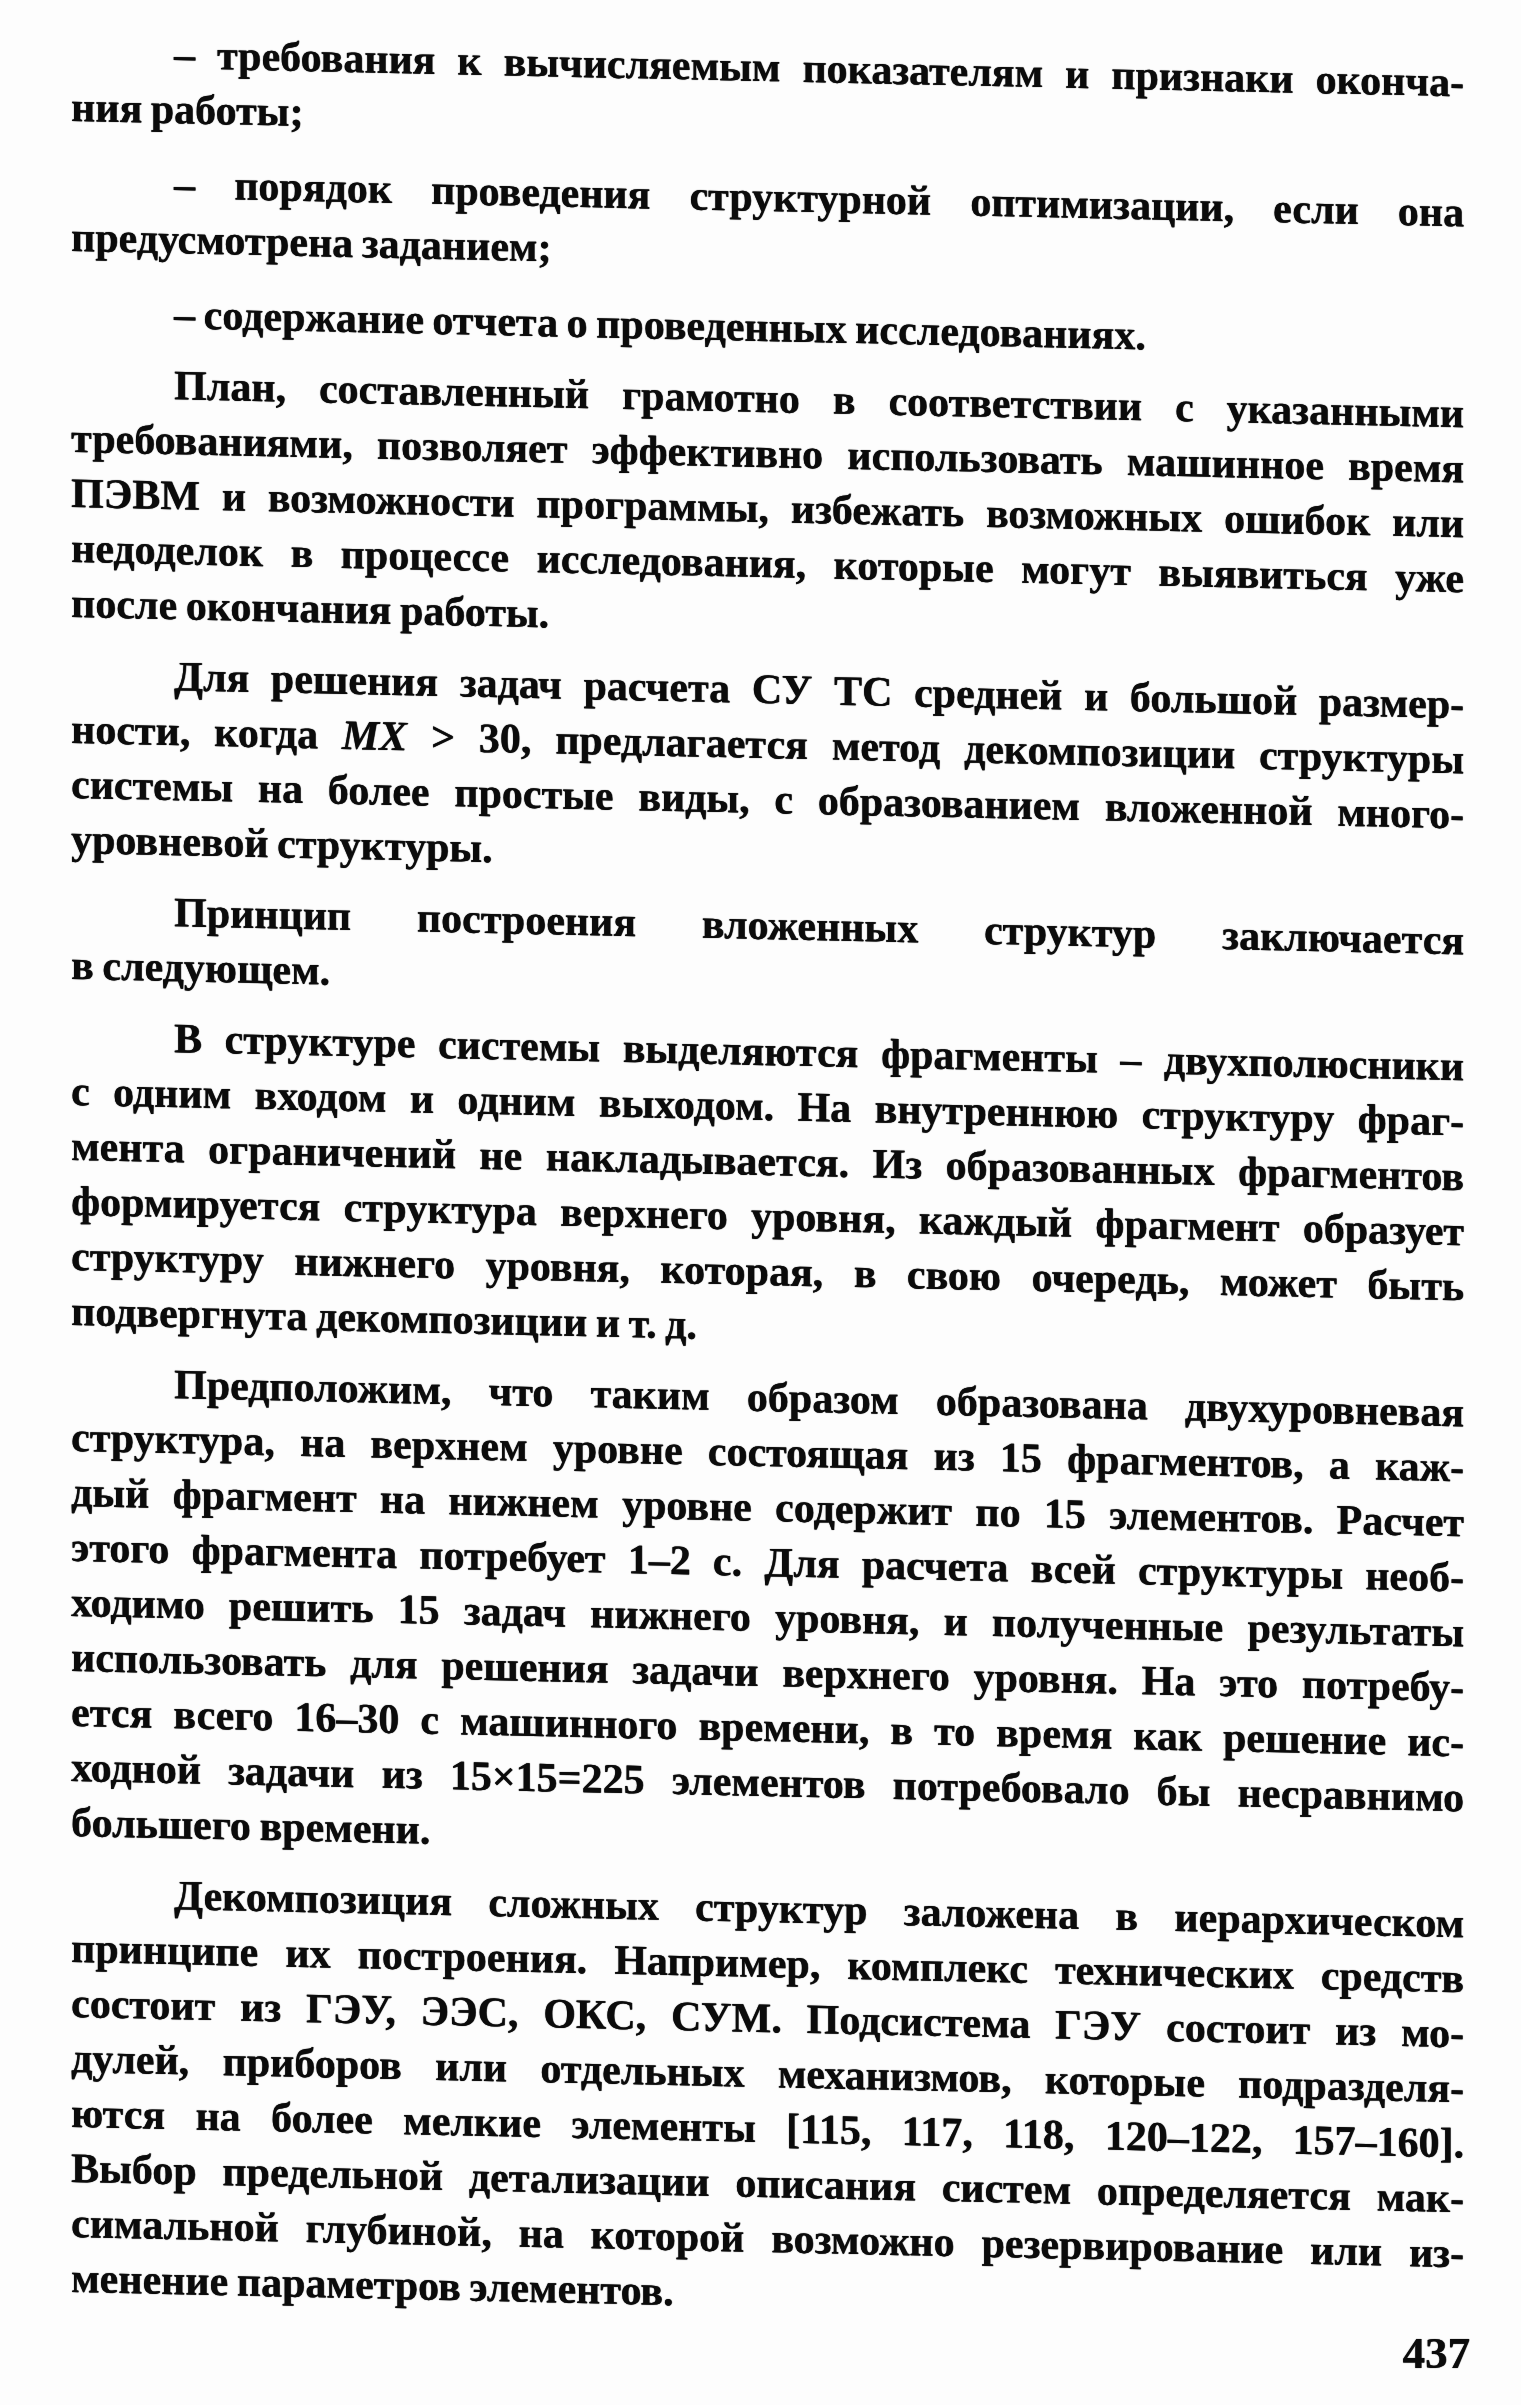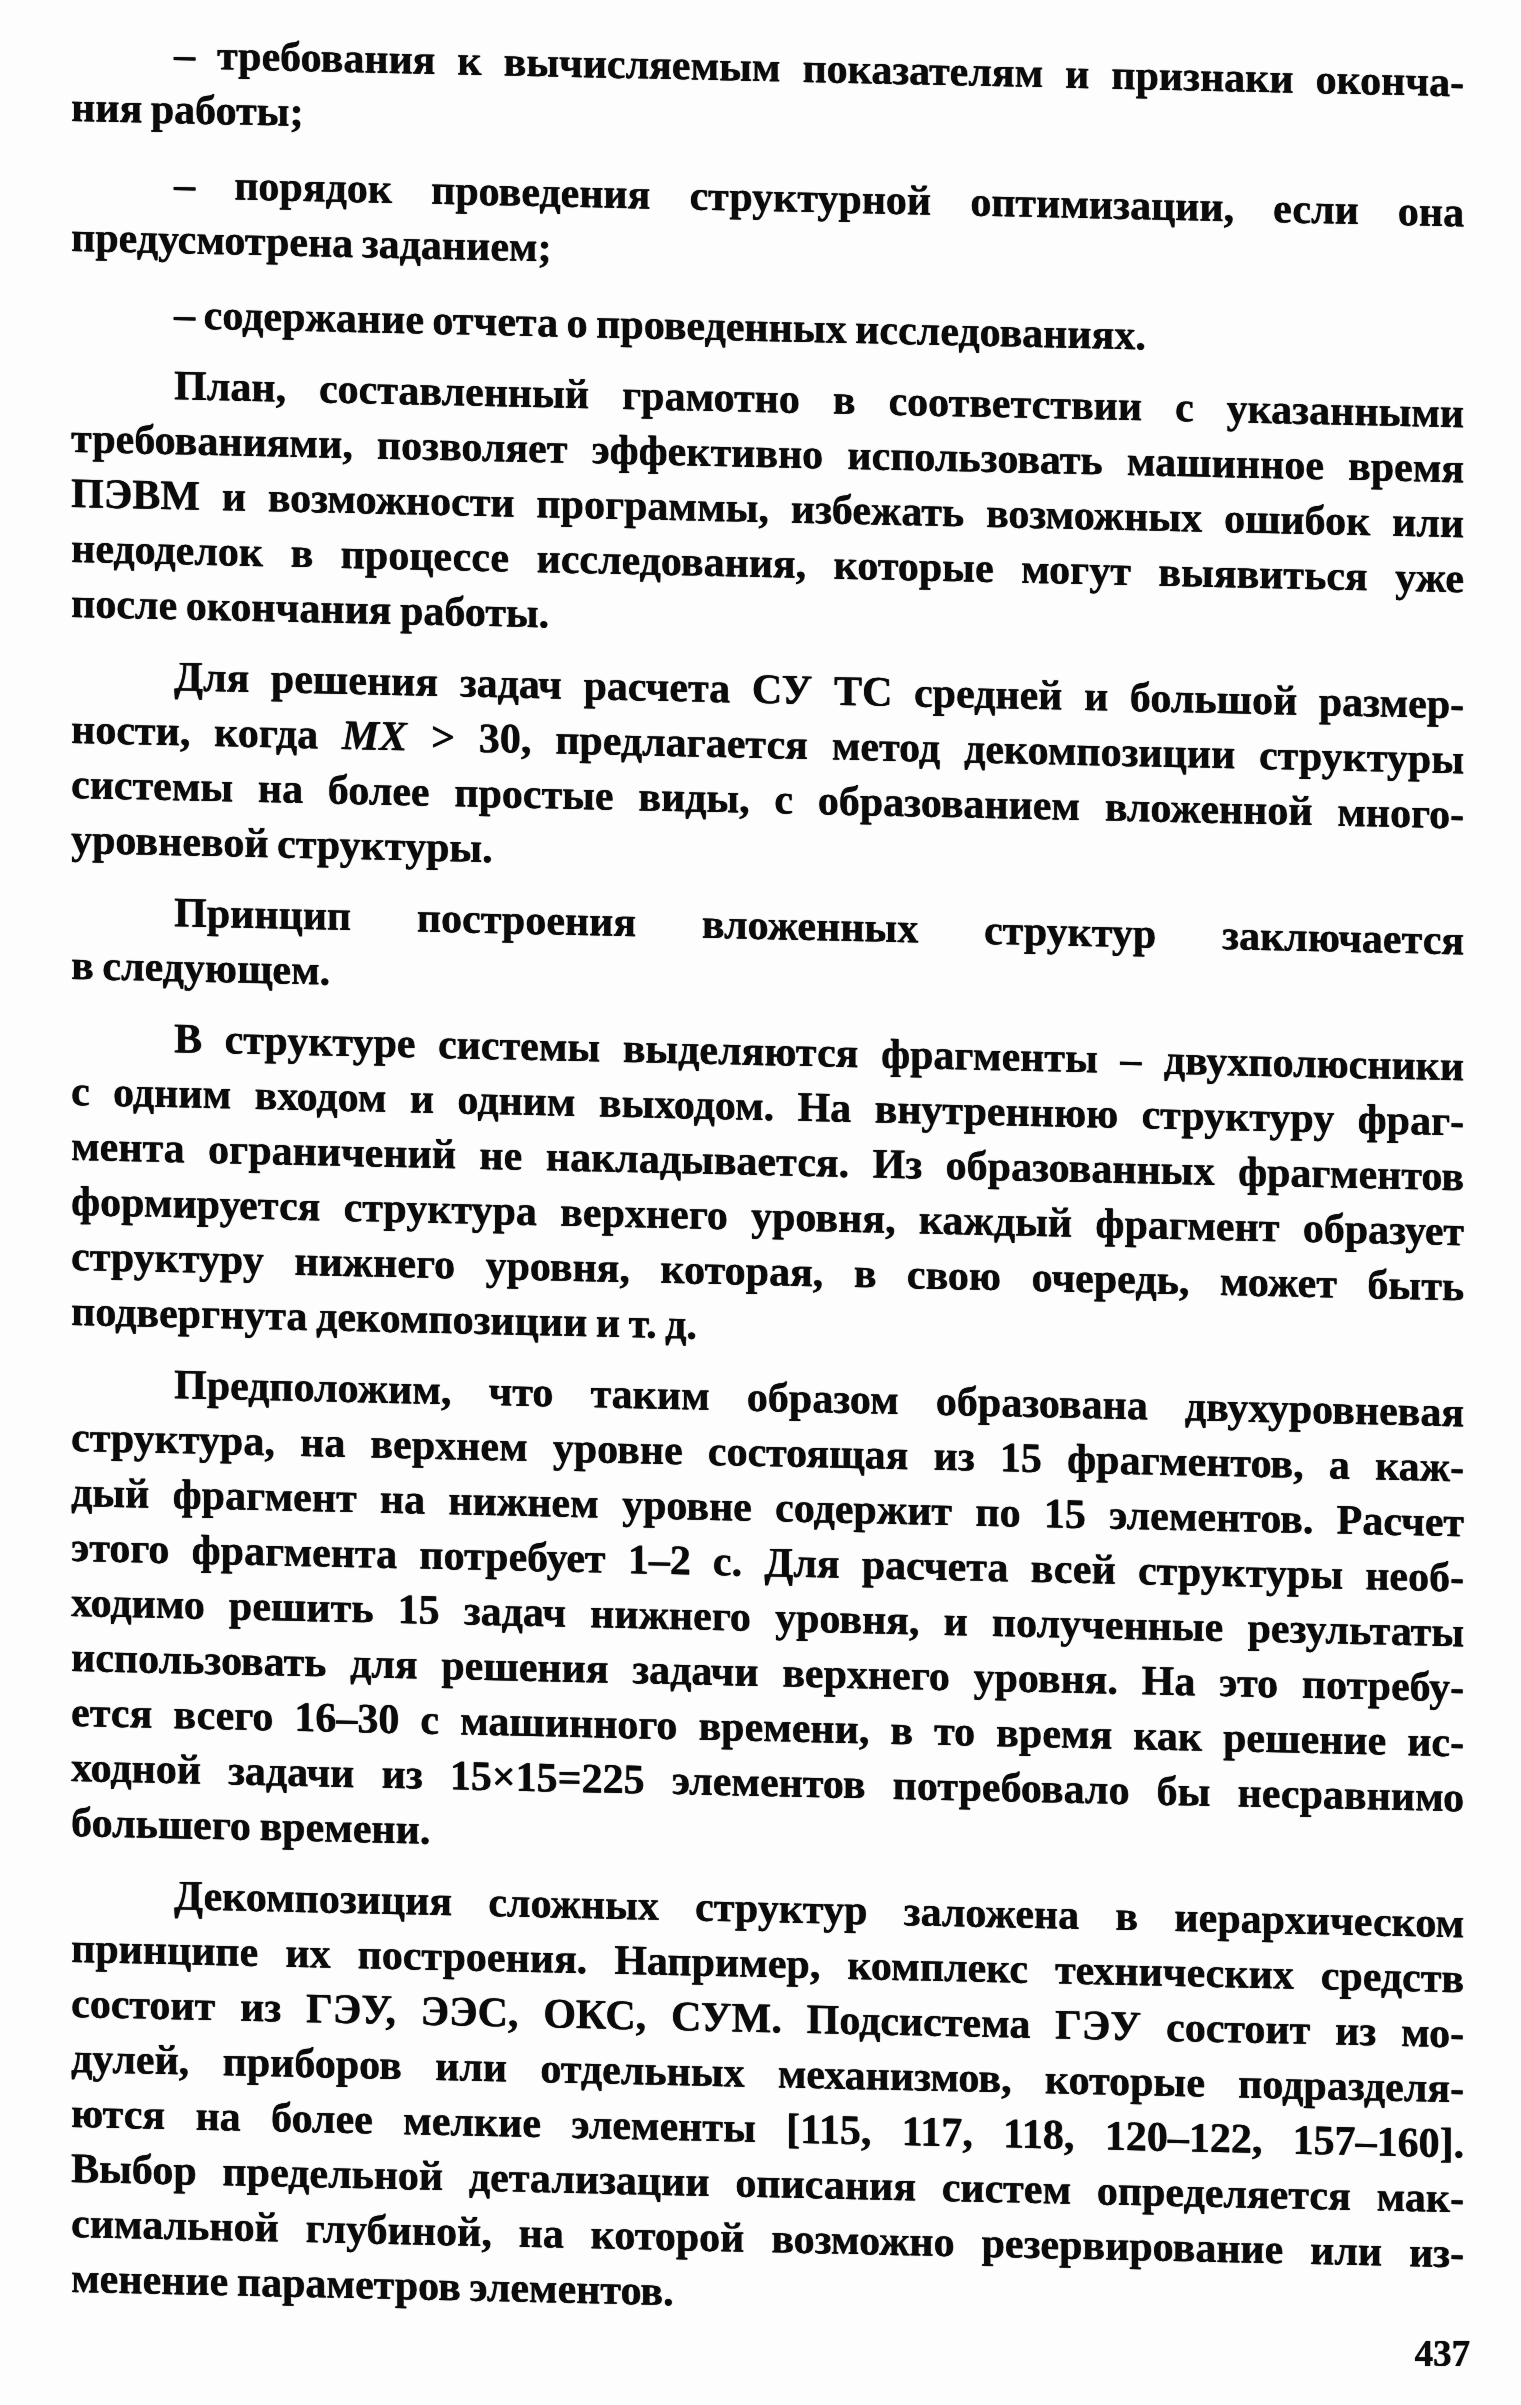--- a/index.html
+++ b/index.html
@@ -37,21 +37,21 @@
     white-space: normal;
     text-shadow: 0 0 1px rgba(10,10,10,0.85), 0.5px 0 0 rgba(10,10,10,0.55);
   }
   .line.first { text-indent: 103px; }
   .line.last { text-align-last: left; }
   .line i { font-style: italic; }
   .pagenum {
     position: absolute;
     top: 2326px;
     right: 52px;
-    font-size: 37px;
+    font-size: 45px;
     line-height: 55px;
     text-shadow: 0 0 1px rgba(10,10,10,0.85), 0.5px 0 0 rgba(10,10,10,0.55);
   }
 </style>
 </head>
 <body>
 
 <div class="page" style="background: rgb(253, 253, 253); color: rgb(11, 11, 11);">
   <div class="text-block">
       <div class="para bullet">

